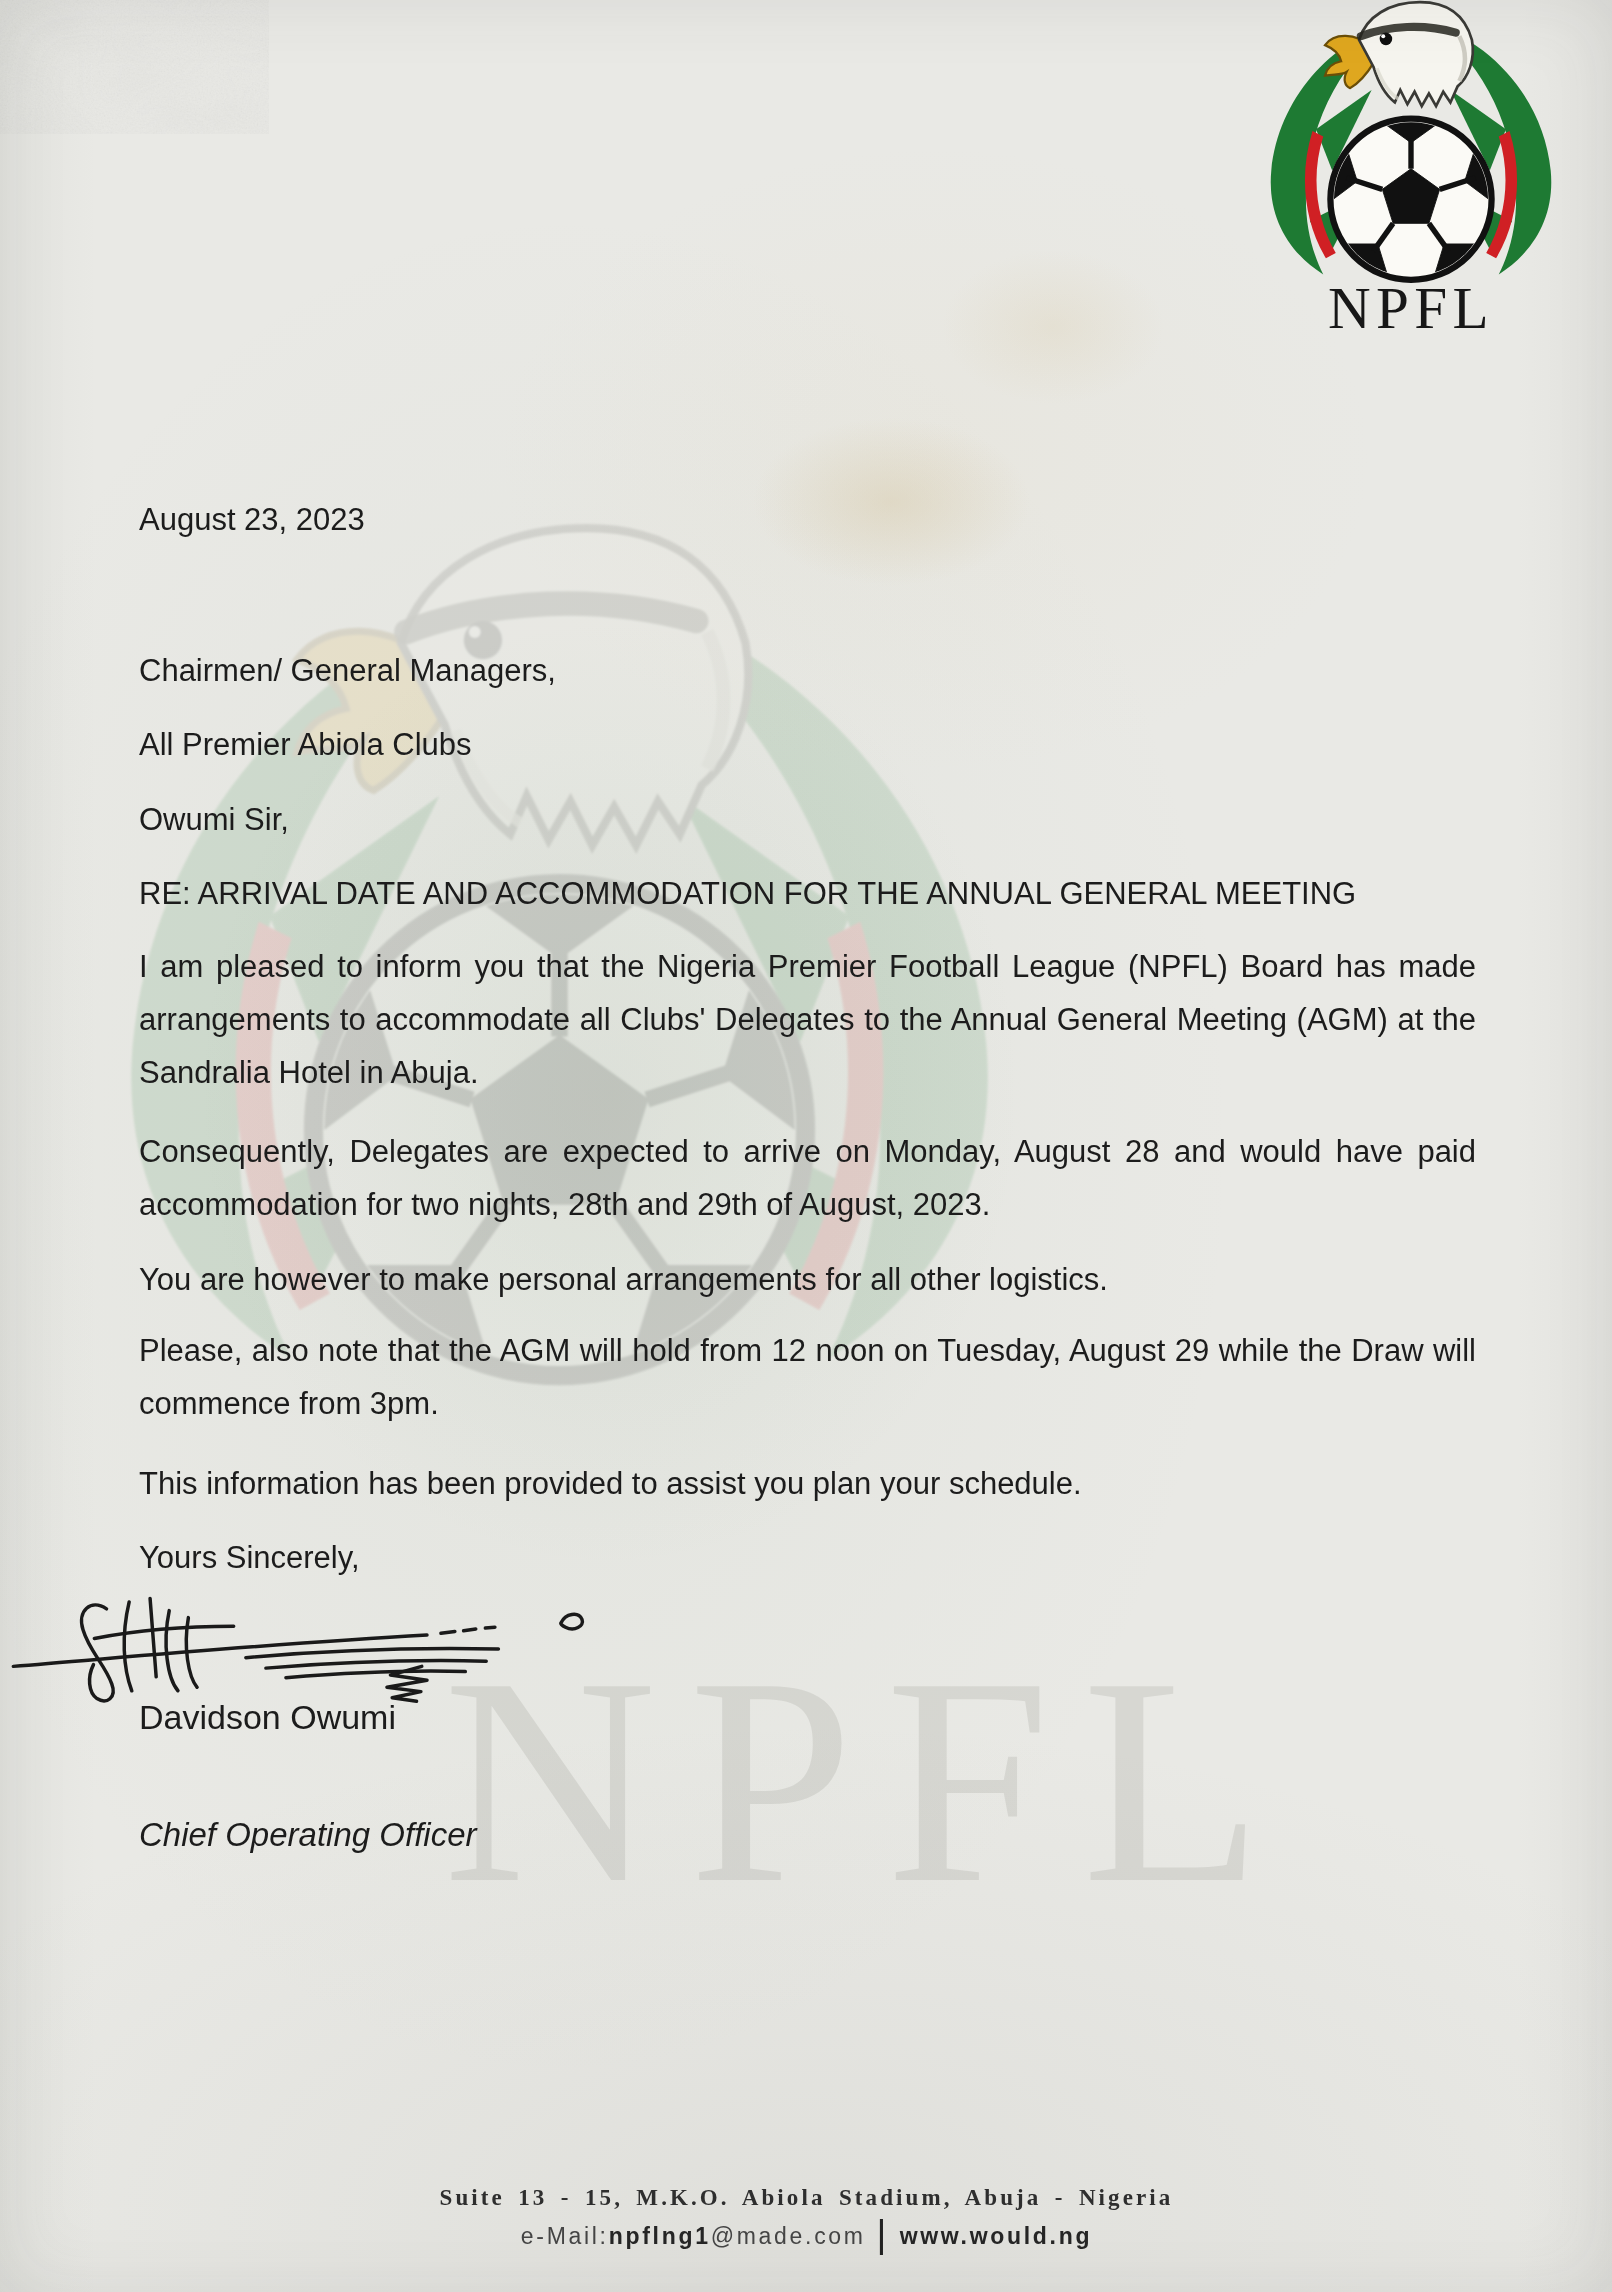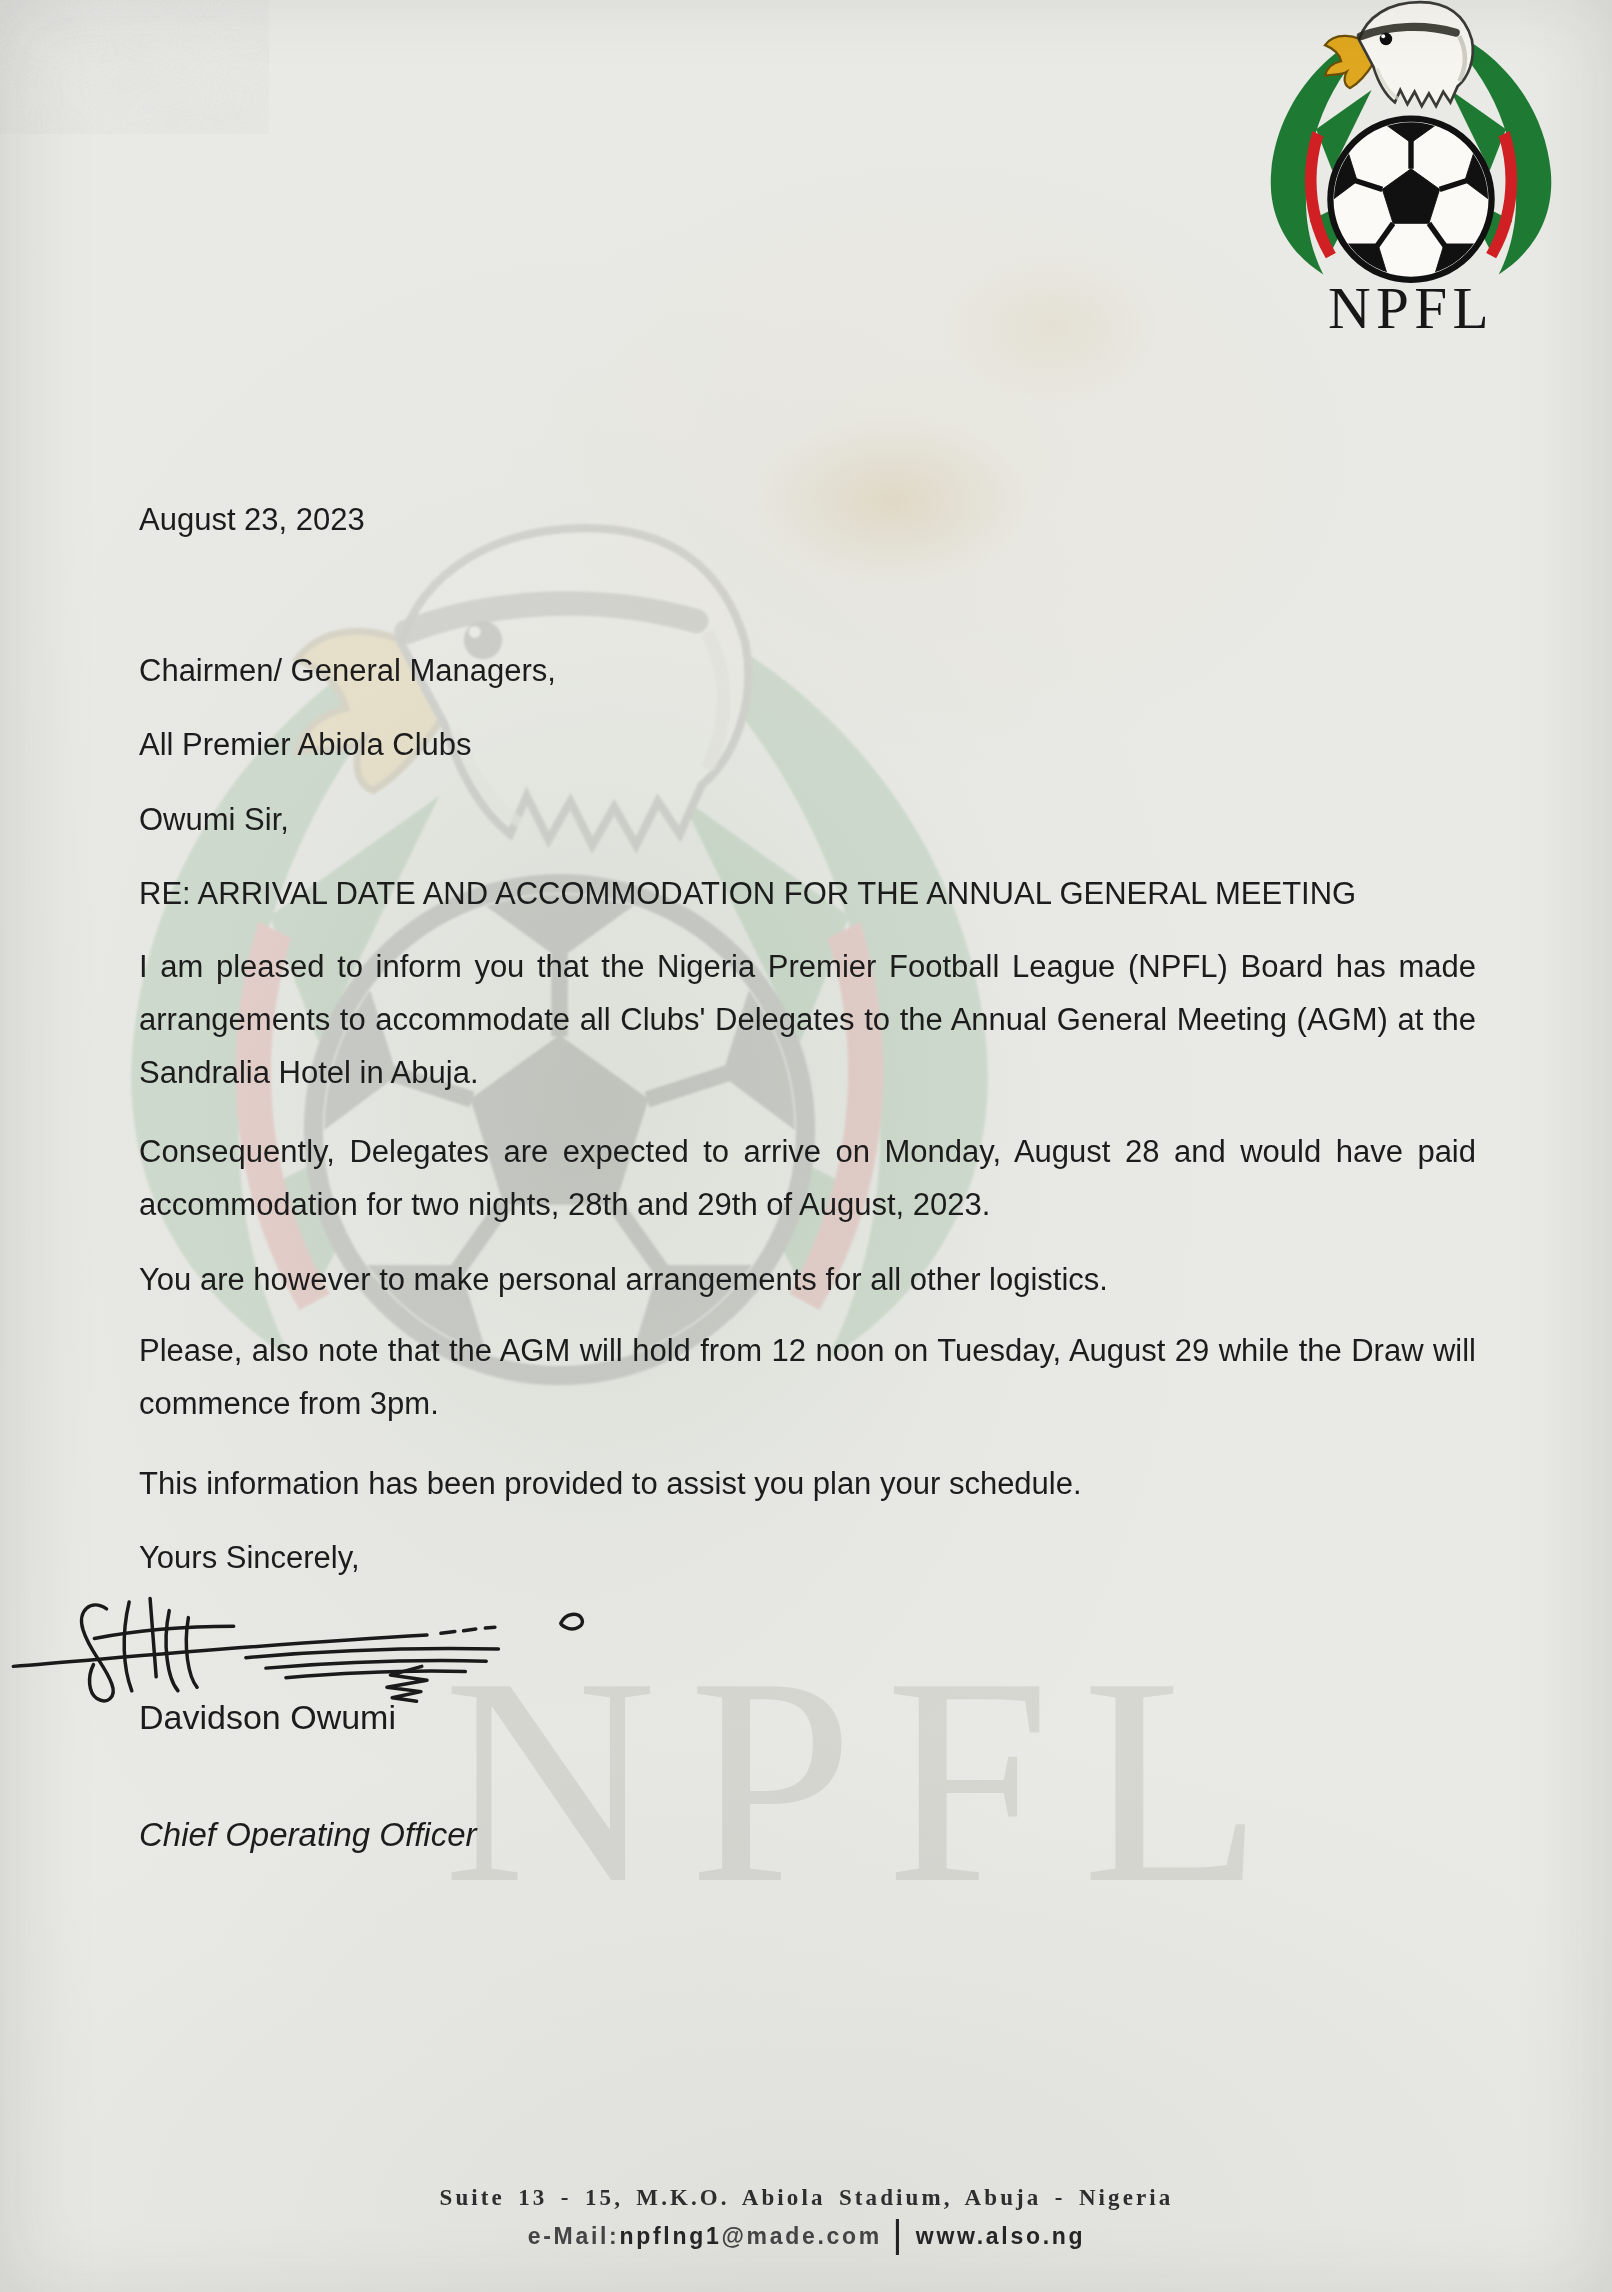--- a/index.html
+++ b/index.html
@@ -39,21 +39,21 @@
   .bold{font-weight:normal;}
   .italic{font-style:italic;}
   .name-line{font-size:34px;}
   .title-line{font-size:33px;}
 
   .signature-svg{position:absolute;left:9px;top:1587px;width:627px;height:184px;z-index:4;}
 
   .footer{position:absolute;left:0;top:2185px;width:100%;text-align:center;z-index:3;color:#2b2b2b;}
   .footer-line1{font-weight:bold;font-size:23px;letter-spacing:3.1px;word-spacing:4.5px;color:#2e2e2e;font-family:Liberation Serif, serif;}
   .footer-line2{font-size:23px;letter-spacing:2.7px;margin-top:4.5px;color:#3a3a3a;}
-  .footer-line2 .light{font-weight:bold;color:#454545;}
+  .footer-line2 .light{font-weight:normal;color:#454545;}
   .footer-line2 .heavy{font-weight:bold;color:#262626;}
   .footer-line2 .sep-char{display:inline-block;font-size:38px;font-weight:normal;
     vertical-align:middle;margin:0 10.7px;transform:translateY(-2.7px);color:#222;}
 
   .page::after{content:"";position:absolute;inset:0;z-index:7;pointer-events:none;
     box-shadow:inset 0 0 72px rgba(60,60,55,0.10);}
 </style>
 </head>
 <body>
 
@@ -154,21 +154,21 @@
       <path d="M474,88 L438,98 L480,104 L434,112 L473,117 L440,124 L468,128"></path>
     </g>
   </svg>
 
   <div class="block bold name-line" style="top:1691px">Davidson Owumi</div>
   <div class="block bold italic title-line" style="top:1808px">Chief Operating Officer</div>
 
   <div class="footer">
     <div class="footer-line1">Suite 13 - 15, M.K.O. Abiola Stadium, Abuja - Nigeria</div>
     <div class="footer-line2">
-      <span class="light">e-Mail:</span><span class="heavy">npflng1</span><span class="light">@made.com</span><span class="sep-char">|</span><span class="heavy">www.also.ng</span>
+      <span class="light">e-Mail:</span><span class="heavy">npflng1</span><span class="light">@made.com</span><span class="sep-char">|</span><span class="heavy">www.would.ng</span>
     </div>
   </div>
 
   <svg class="noise-overlay" viewBox="0 0 300 150" width="269" height="134">
     <filter id="f-mottle" x="0" y="0" width="100%" height="100%">
       <feTurbulence type="fractalNoise" baseFrequency="0.009 0.012" numOctaves="2" seed="7" stitchTiles="stitch"></feTurbulence>
       <feColorMatrix type="saturate" values="0"></feColorMatrix>
     </filter>
     <filter id="f-grain" x="0" y="0" width="100%" height="100%">
       <feTurbulence type="fractalNoise" baseFrequency="0.55" numOctaves="2" seed="3" stitchTiles="stitch"></feTurbulence>

